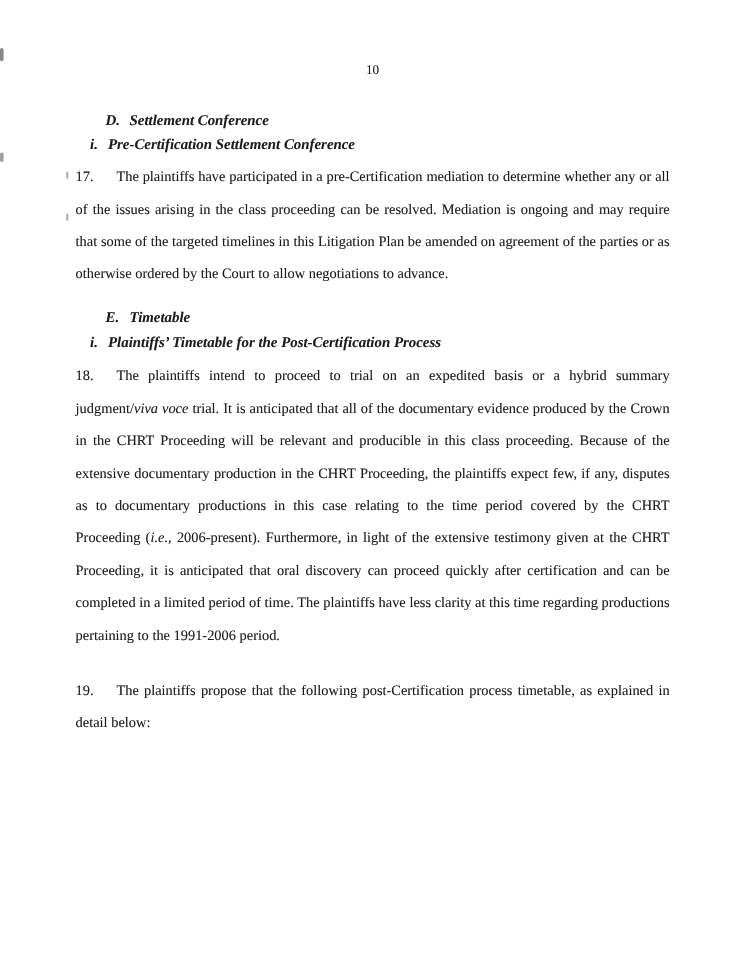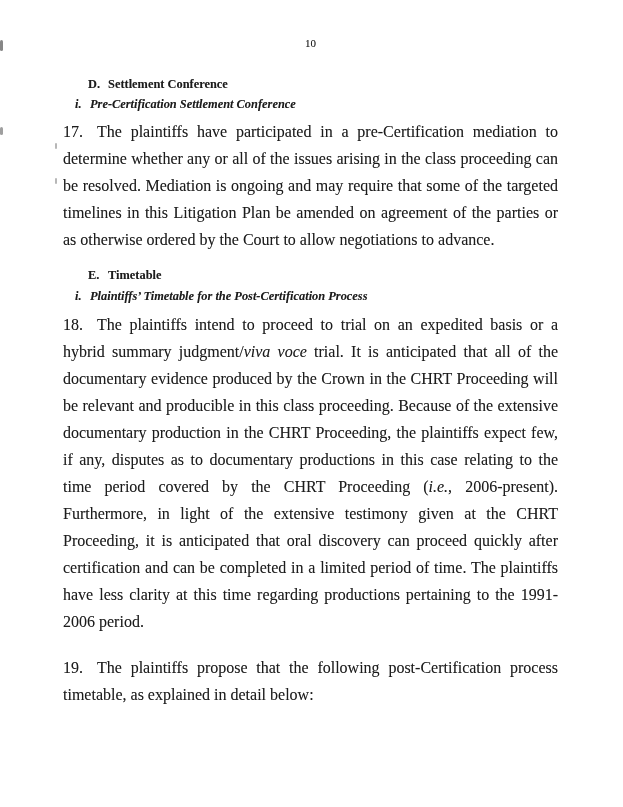--- a/index.html
+++ b/index.html
@@ -7,46 +7,47 @@
   .page{
     position:relative;
     width:623px;height:807px;
     background:#ffffff;
     font-family:"Liberation Serif","DejaVu Serif",serif;
     color:#1c1c1c;
     overflow:hidden;
     text-shadow:0 0 .4px rgba(30,30,30,.35);
   }
   .content{
-    position:absolute;top:0;left:0;
+    position:absolute;top:16px;left:0;
     box-sizing:border-box;
     width:623px;
     padding:37px 65px 0 63px;
   }
   .pageno{
     font-size:11px;line-height:13px;
     text-align:center;
     margin:0 0 24px 0;
   }
   .h-sub,.h-rom,.h-it{
     font-weight:bold;
     font-size:12.4px;
     line-height:20px;
     margin:0;
+    font-style:italic;
   }
   .h-sub{padding-left:25px;}
   .h-rom{padding-left:15px;}
   .h-it{padding-left:12px;font-style:italic;}
   .tight{line-height:21px;}
   .h-sub .hm{display:inline-block;min-width:16px;margin-right:4px;}
   .h-rom .hm{display:inline-block;min-width:27px;}
   .h-it  .hm{display:inline-block;min-width:15px;font-style:italic;}
   .para{
     margin:0;
-    font-size:16px;
+    font-size:12px;
     line-height:27px;
     text-align:justify;
   }
   .para .num{display:inline-block;width:34px;}
   #p17{margin-top:4px;}
   #p18{margin-top:4px;}
   #p19{margin-top:19px;}
   #heading-e{margin-top:12px;}
   em{}
   table.timetable{

